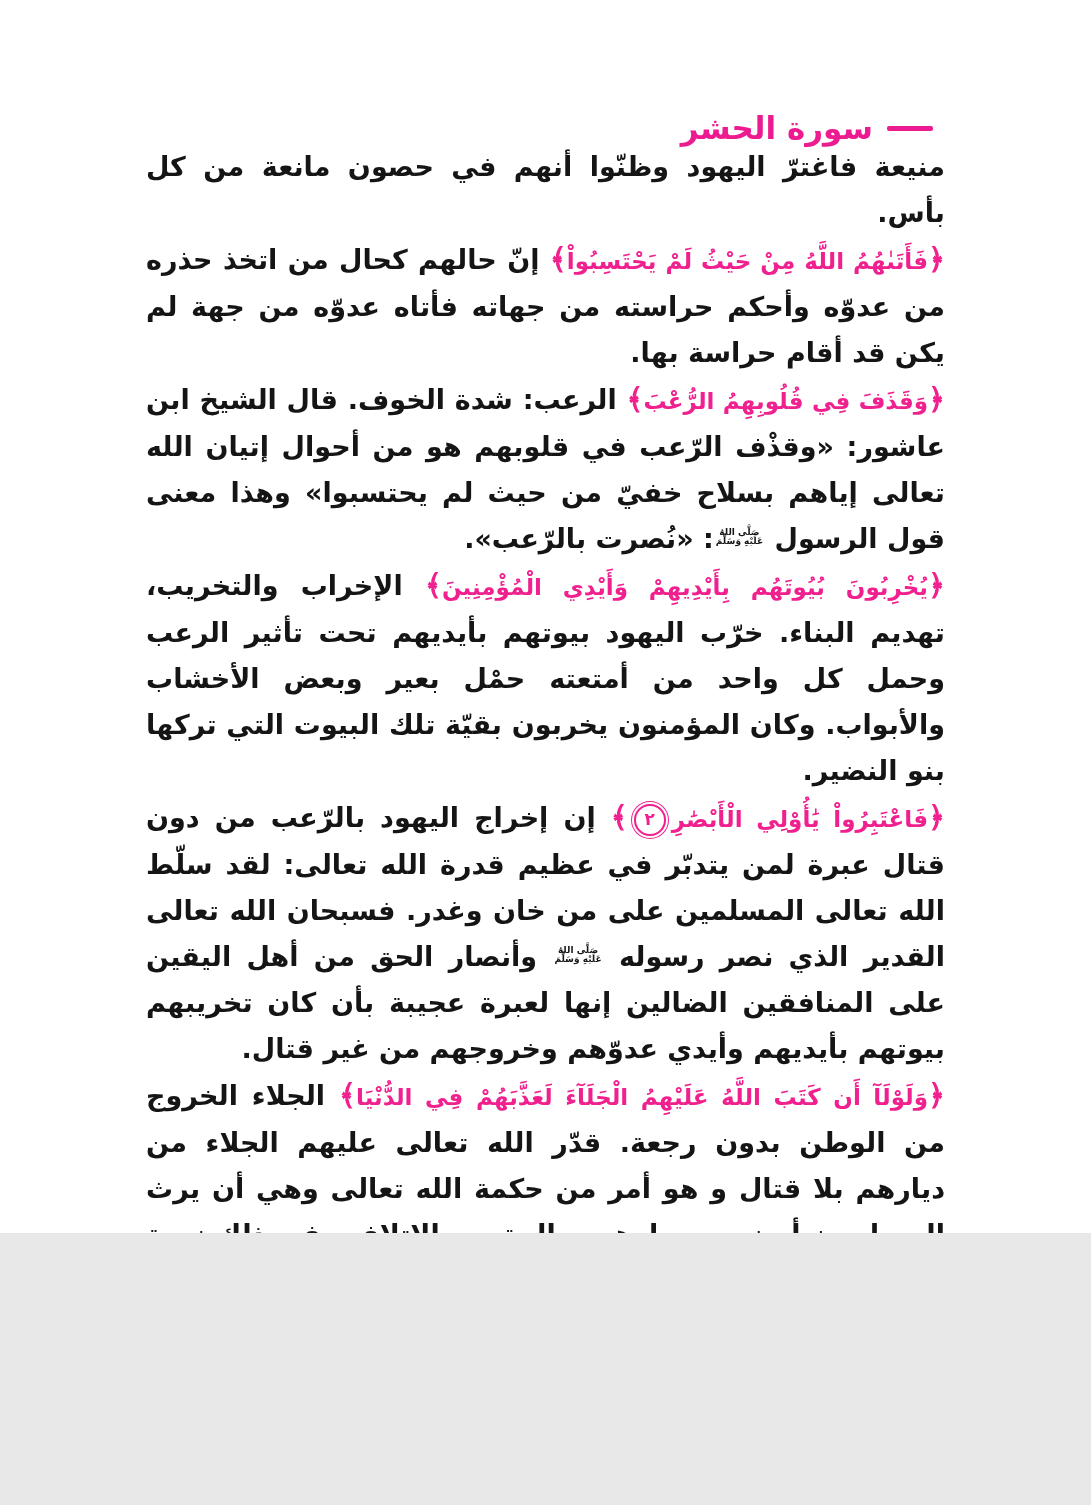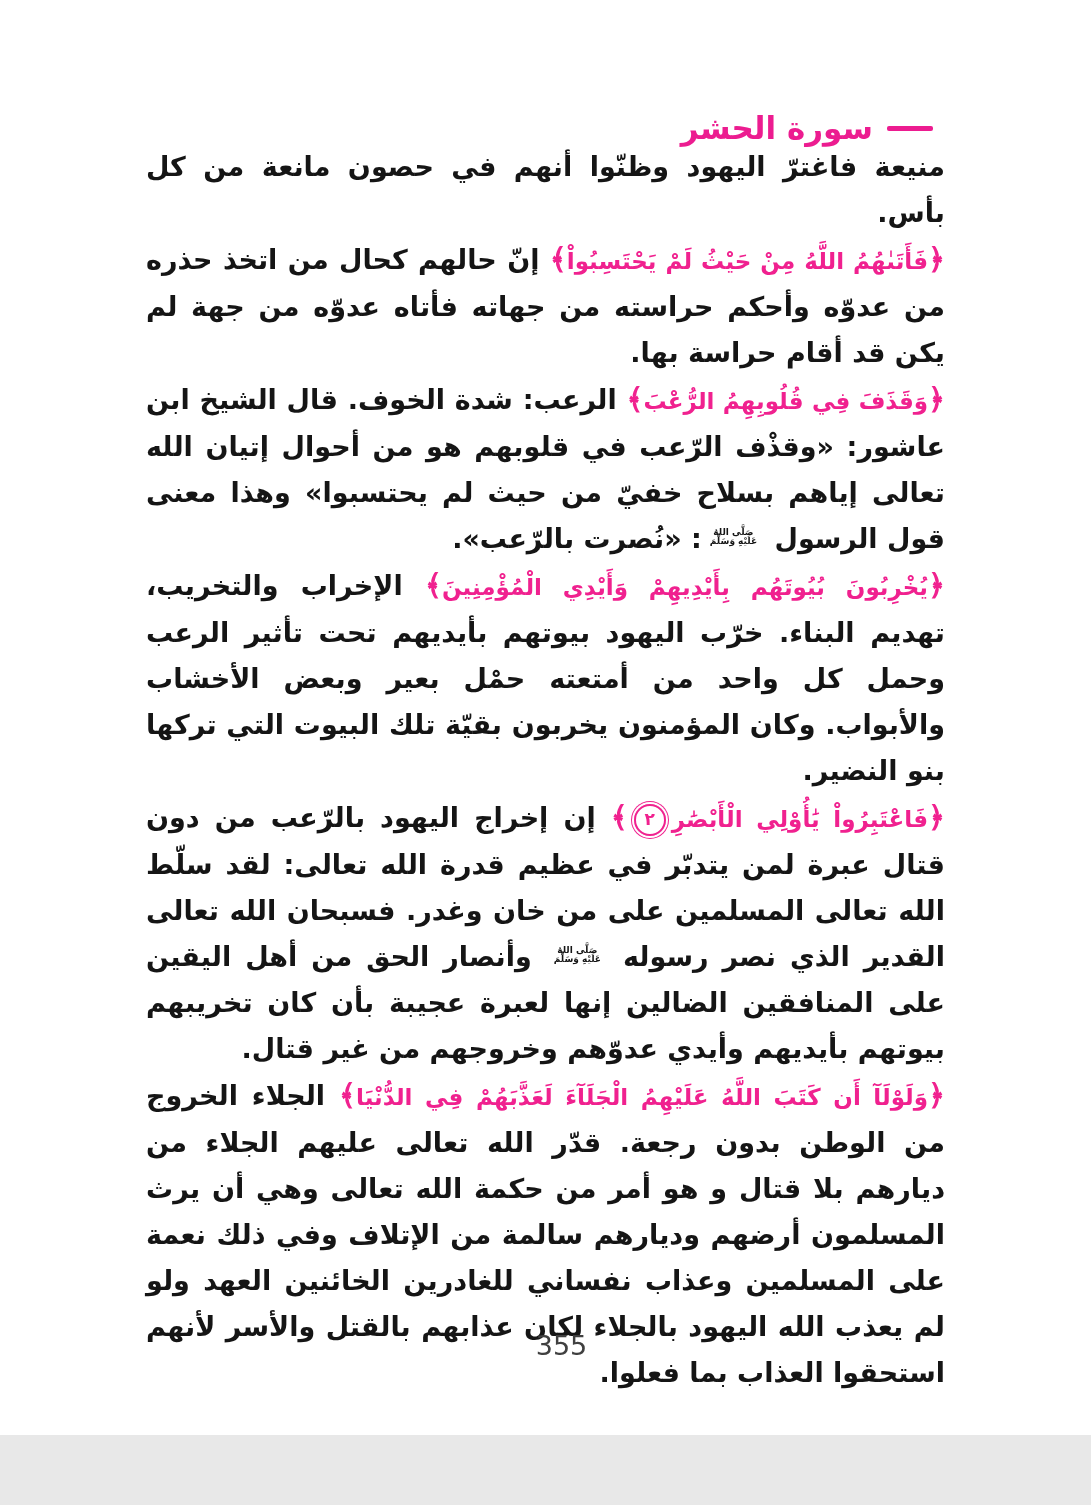--- a/index.html
+++ b/index.html
@@ -1,18 +1,18 @@
 <!DOCTYPE html>
 <html lang="ar"><head>
 <meta charset="utf-8">
 <style>
   html,body{margin:0;padding:0;background:#e8e8e8;}
   .page{
     position:relative;
-    width:1091px;height:1435px;
+    width:1091px;height:1233px;
     margin:0 auto;
     background:#ffffff;
     font-family:"DejaVu Sans", sans-serif;
     direction:rtl;
     overflow:hidden;
   }
   
   .header{
     position:absolute;
     top:110px;right:158px;
@@ -59,21 +59,21 @@
     margin:0 6px;
   }
   .saw{
     display:inline-block;
     font-size:9px;line-height:9px;
     text-align:center;
     vertical-align:middle;
     font-weight:bold;
     color:#151515;
     transform:translateY(-4px);
-    margin:0 8px;
+    margin:0 2px;
   }
   
   .page-number{
     position:absolute;
     top:1330px;left:16px;width:100%;
     text-align:center;
     color:#404040;
     font-size:27px;
     font-weight:normal;
     direction:ltr;

